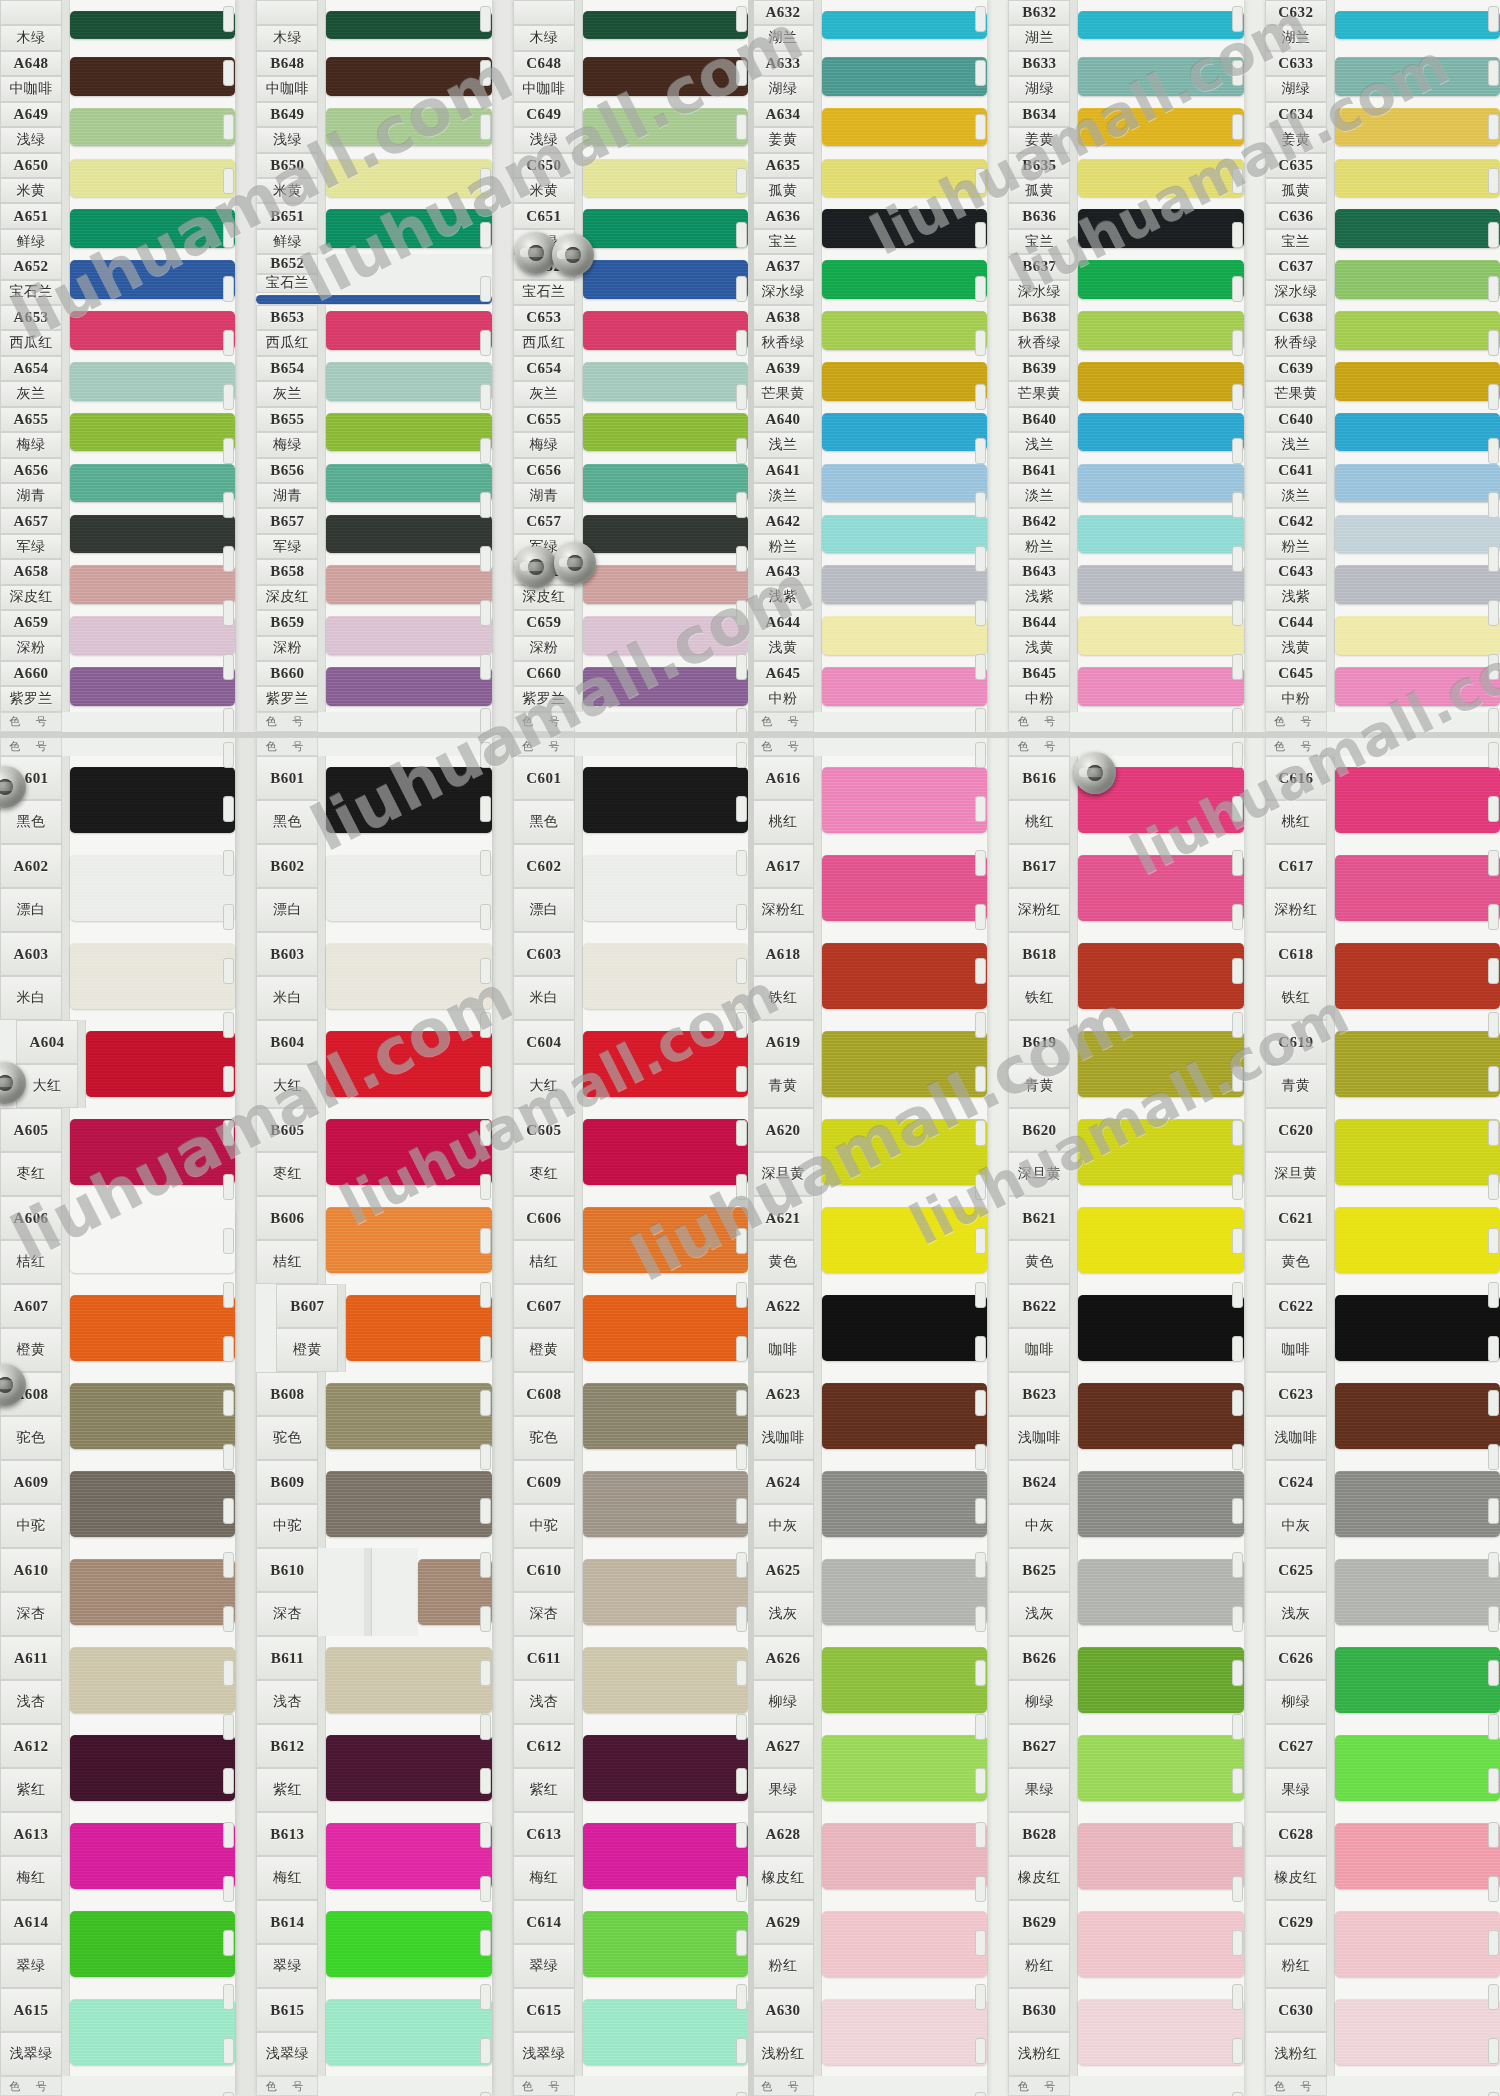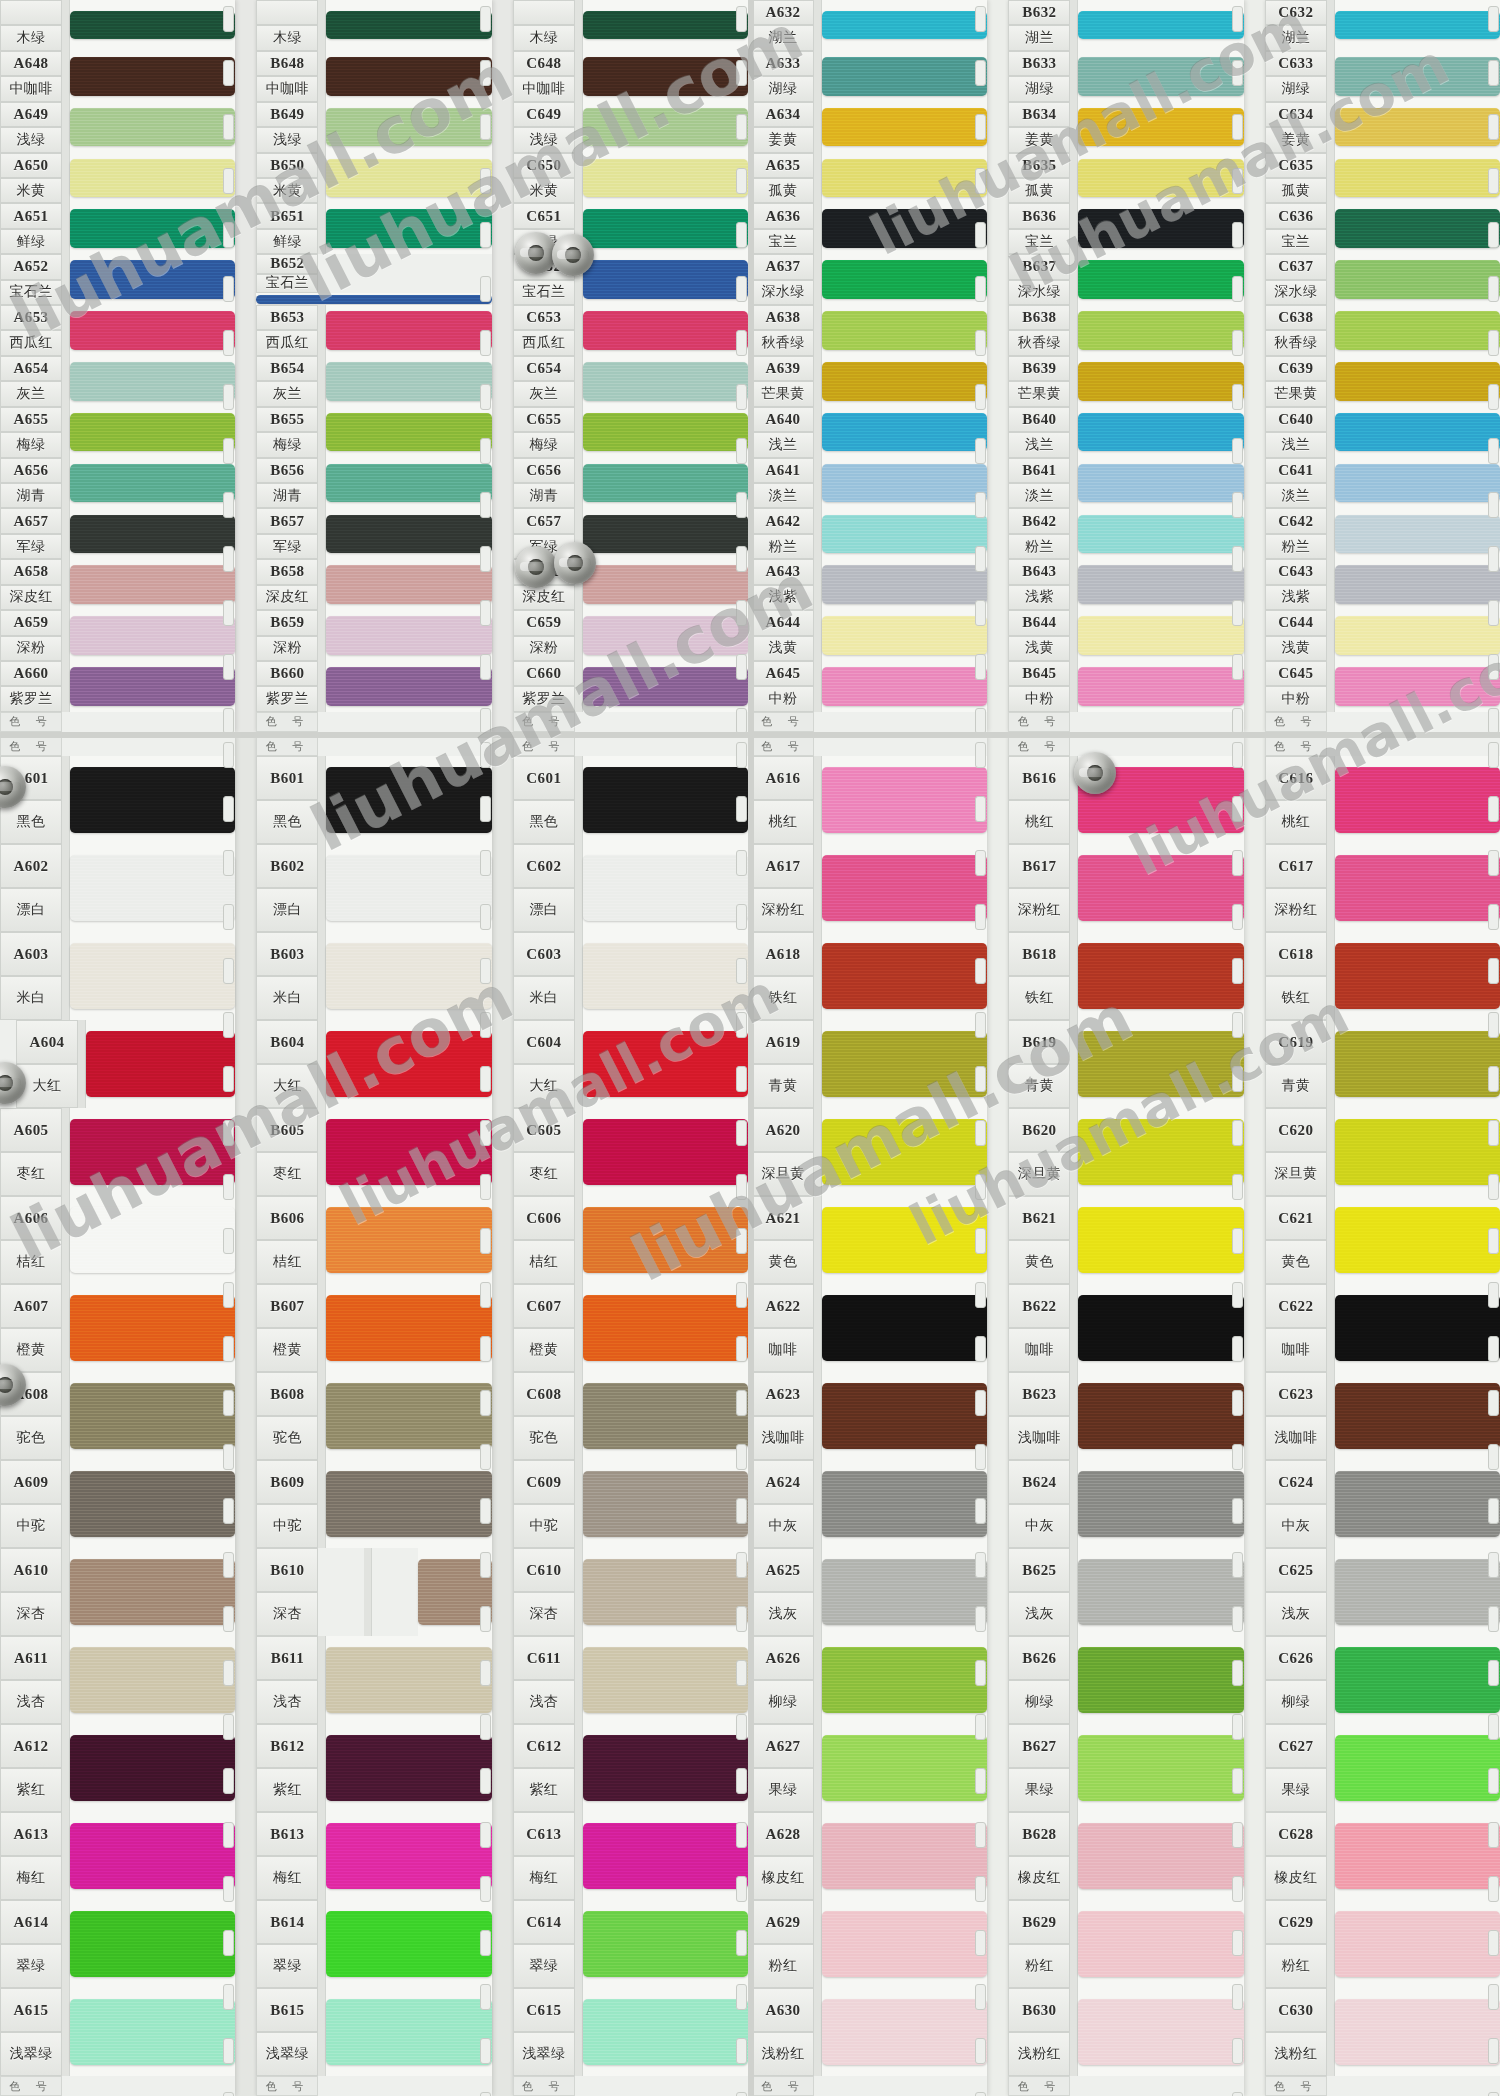--- a/index.html
+++ b/index.html
@@ -1349,21 +1349,21 @@
           <div class="row" style="height: 88px;">
             <div class="labels">
               <div class="lab code">B606</div>
               <div class="lab name">桔红</div>
             </div>
             <div class="spacer-col"></div>
             <div class="swatchwrap">
               <div class="swatch" style="background: rgb(232, 135, 58); height: 76%;"></div>
             </div>
           </div>
-          <div class="row" style="height: 88px;">
+          <div class="row" style="height: 88px; margin-left: 20px;">
             <div class="labels">
               <div class="lab code">B607</div>
               <div class="lab name">橙黄</div>
             </div>
             <div class="spacer-col"></div>
             <div class="swatchwrap">
               <div class="swatch" style="background: rgb(228, 96, 27); height: 76%;"></div>
             </div>
           </div>
           <div class="row" style="height: 88px;">

